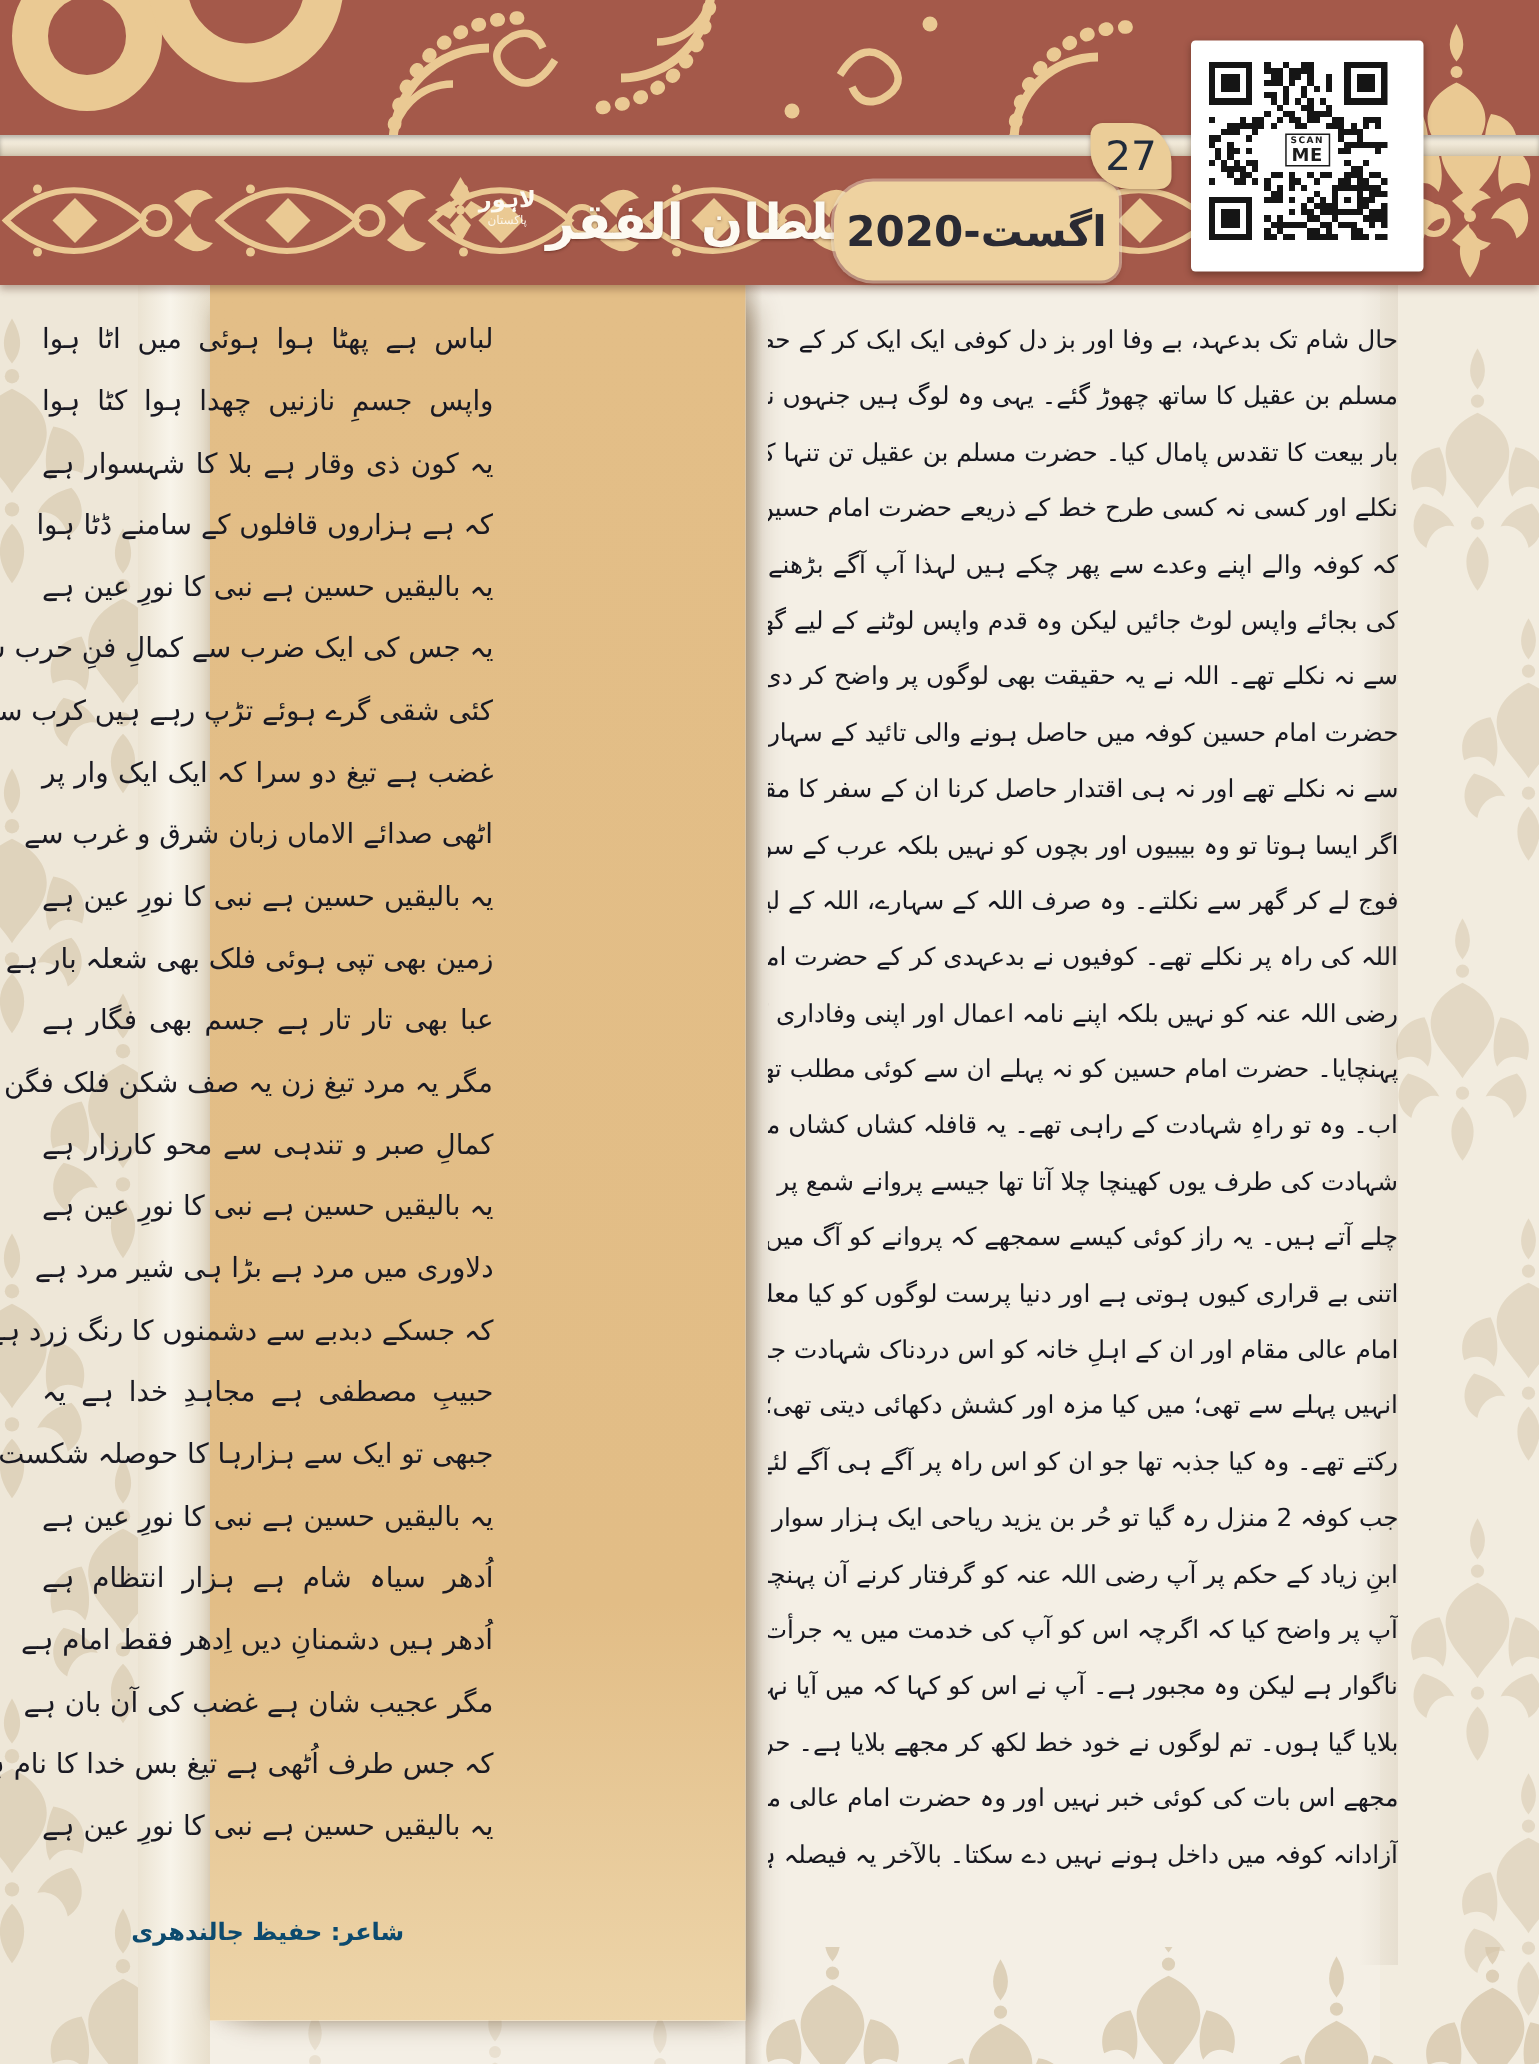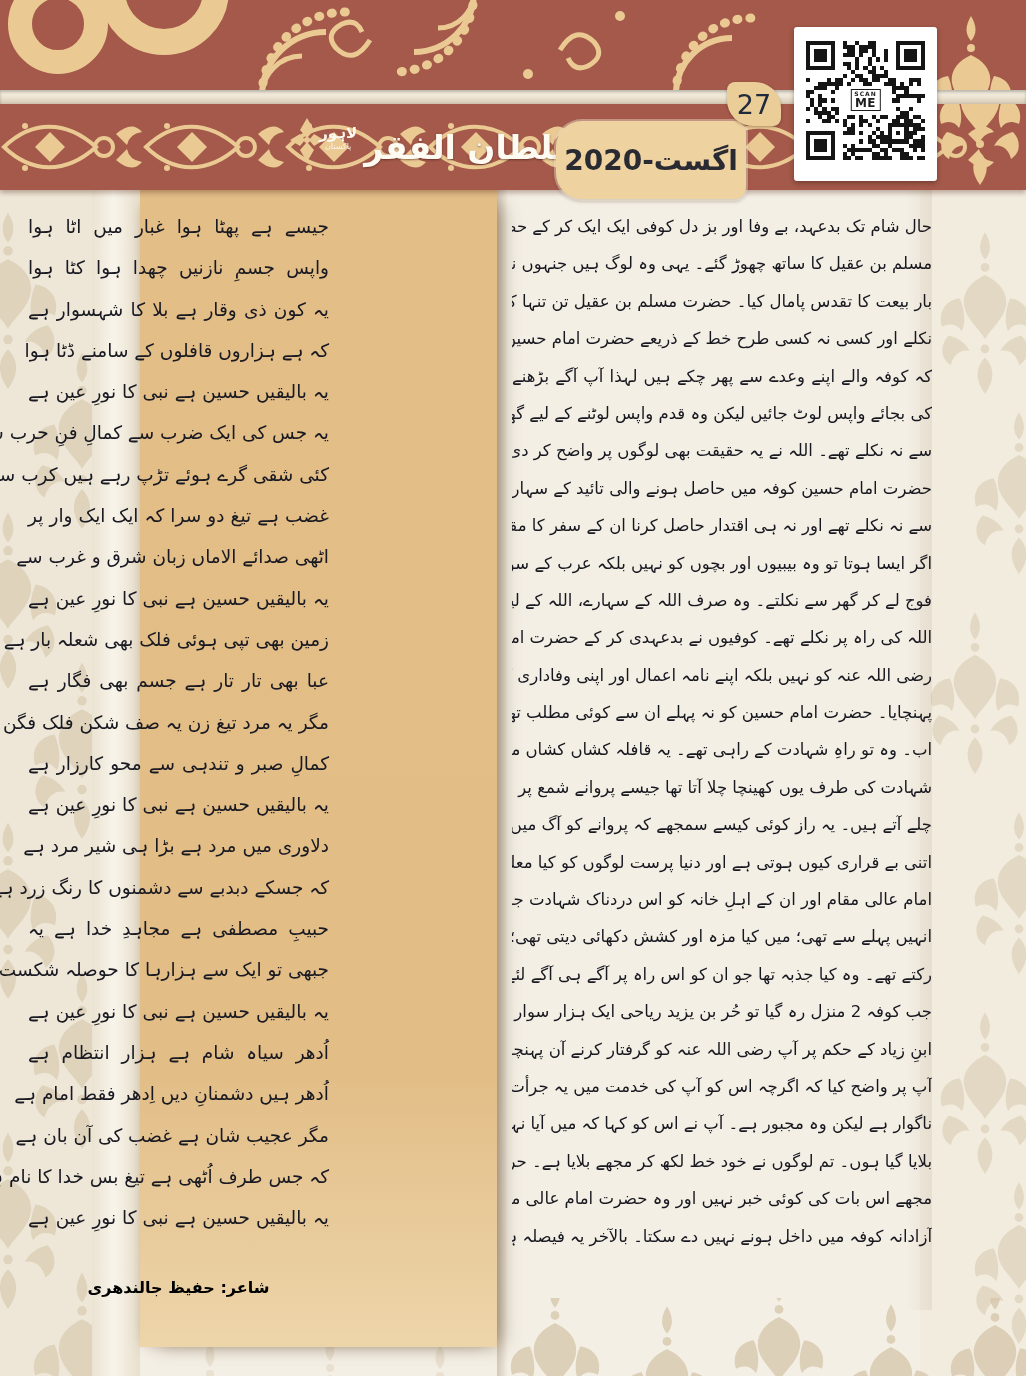--- a/index.html
+++ b/index.html
@@ -19,32 +19,32 @@
 
   .masthead{position:absolute;left:330px;top:106px;width:290px;height:82px;z-index:8;
     display:flex;direction:rtl;align-items:center;justify-content:center;gap:7px;color:#fdfaf2;}
   .masthead .prefix{font-size:12px;opacity:.95;margin-top:18px;}
   .masthead .main{font-size:33px;font-weight:bold;text-shadow:0 1px 2px rgba(60,20,10,.5);white-space:nowrap;}
   .city-stack{display:flex;flex-direction:column;align-items:center;margin-bottom:20px;}
   .city-stack .city{font-size:15px;font-weight:bold;}
   .city-stack .country{font-size:8px;opacity:.9;}
   .flower{position:absolute;left:288px;top:116px;z-index:8;}
 
-  .date-box{position:absolute;left:556px;top:121px;width:190px;height:78px;z-index:9;
+  .date-box{position:absolute;left:556px;top:121px;width:190px;height:66px;z-index:9;
     background:linear-gradient(180deg,#f2d9aa,#e9c globalization 0);background:#eed2a0;
     border-radius:26px 12px 12px 26px;box-shadow:0 0 0 2px rgba(252,244,226,.4), 0 2px 4px rgba(60,25,15,.35);
     display:flex;align-items:center;justify-content:center;direction:rtl;}
   .date-box .date{font-size:28px;font-weight:bold;color:#2a2a33;letter-spacing:.5px;}
 
   .page-leaf{position:absolute;left:727px;top:82px;width:54px;height:44px;z-index:10;
     background:#ebcd98;border-radius:8px 26px 8px 26px;display:flex;align-items:center;justify-content:center;
     box-shadow:0 1px 3px rgba(60,25,15,.35);}
   .page-leaf .num{font-size:27px;font-weight:normal;color:#1f2a3a;}
 
-  .qr-box{position:absolute;left:794px;top:27px;width:143px;height:154px;z-index:11;
+  .qr-box{position:absolute;left:794px;top:27px;width:155px;height:154px;z-index:11;
     background:#ffffff;border-radius:3px;box-shadow:0 2px 5px rgba(40,20,10,.4);}
   .qr-box svg{position:absolute;left:12px;top:14px;}
   .qr-label{position:absolute;left:50%;top:73px;transform:translate(-50%,-50%);
     background:#fff;border:1px solid #1c1c1c;box-shadow:0 0 0 3px #fff;padding:1px 3px;text-align:center;line-height:1;}
   .qr-label .scan{font-size:6px;letter-spacing:1px;color:#1c1c1c;font-weight:bold;}
   .qr-label .me{font-size:12px;letter-spacing:.5px;color:#1c1c1c;font-weight:bold;}
 
   
   .left-margin{position:absolute;left:0;top:190px;width:92px;height:1186px;background:#eee7d8;z-index:0;}
   .edge-strip{position:absolute;left:92px;top:190px;width:48px;height:1186px;z-index:0;
@@ -59,21 +59,21 @@
     background:linear-gradient(90deg,rgba(90,60,25,0),rgba(90,60,25,.08));}
 
   
   .poem-panel{position:absolute;left:140px;top:190px;width:357px;height:1157px;z-index:1;
     background:linear-gradient(180deg,#e3be87 0%,#e2bd86 76%,#edd5aa 100%);
     box-shadow:12px 6px 18px -8px rgba(80,50,15,.45),-6px 6px 14px -10px rgba(80,50,15,.35);}
   .poem-lines{position:absolute;left:0;top:206px;width:357px;z-index:3;direction:rtl;}
   .poem-line{height:41.3px;line-height:41.3px;padding:0 28px;font-size:18.5px;color:#191922;
     text-align:justify;text-align-last:justify;overflow:hidden;white-space:nowrap;}
   .poet-credit{position:absolute;left:0;top:1278px;width:357px;z-index:3;text-align:center;
-    font-size:16px;font-weight:bold;color:#000000;direction:rtl;}
+    font-size:16px;font-weight:bold;color:#0c4a6e;direction:rtl;}
 
   
   .prose{position:absolute;left:512px;top:208px;width:420px;z-index:3;direction:rtl;}
   .prose-line{height:37.4px;line-height:37.4px;font-size:16.5px;color:#17171f;
     text-align:justify;text-align-last:justify;overflow:hidden;white-space:nowrap;}
   .prose-line.end{text-align-last:right;}
 </style>
 </head>
 <body>
 
@@ -134,21 +134,21 @@
       <use href="#dmk" x="250" y="-2" width="100" height="150"></use>
     </svg>
   </div>
 
   <div class="poem-panel"></div>
   <div class="gutter"></div>
   <div class="fold"></div>
 
   <div class="poem-lines">
 
-  <div class="poem-line">جیسے ہے پھٹا ہوا غبار میں اٹا ہوا</div>
+  <div class="poem-line">لباس ہے پھٹا ہوا ہوئی میں اٹا ہوا</div>
       <div class="poem-line">واپس جسمِ نازنیں چھدا ہوا کٹا ہوا</div>
       <div class="poem-line">یہ کون ذی وقار ہے بلا کا شہسوار ہے</div>
       <div class="poem-line">کہ ہے ہزاروں قافلوں کے سامنے ڈٹا ہوا</div>
       <div class="poem-line">یہ بالیقیں حسین ہے نبی کا نورِ عین ہے</div>
       <div class="poem-line">یہ جس کی ایک ضرب سے کمالِ فنِ حرب سے</div>
       <div class="poem-line">کئی شقی گرے ہوئے تڑپ رہے ہیں کرب سے</div>
       <div class="poem-line">غضب ہے تیغ دو سرا کہ ایک ایک وار پر</div>
       <div class="poem-line">اٹھی صدائے الاماں زبان شرق و غرب سے</div>
       <div class="poem-line">یہ بالیقیں حسین ہے نبی کا نورِ عین ہے</div>
       <div class="poem-line">زمین بھی تپی ہوئی فلک بھی شعلہ بار ہے</div>

